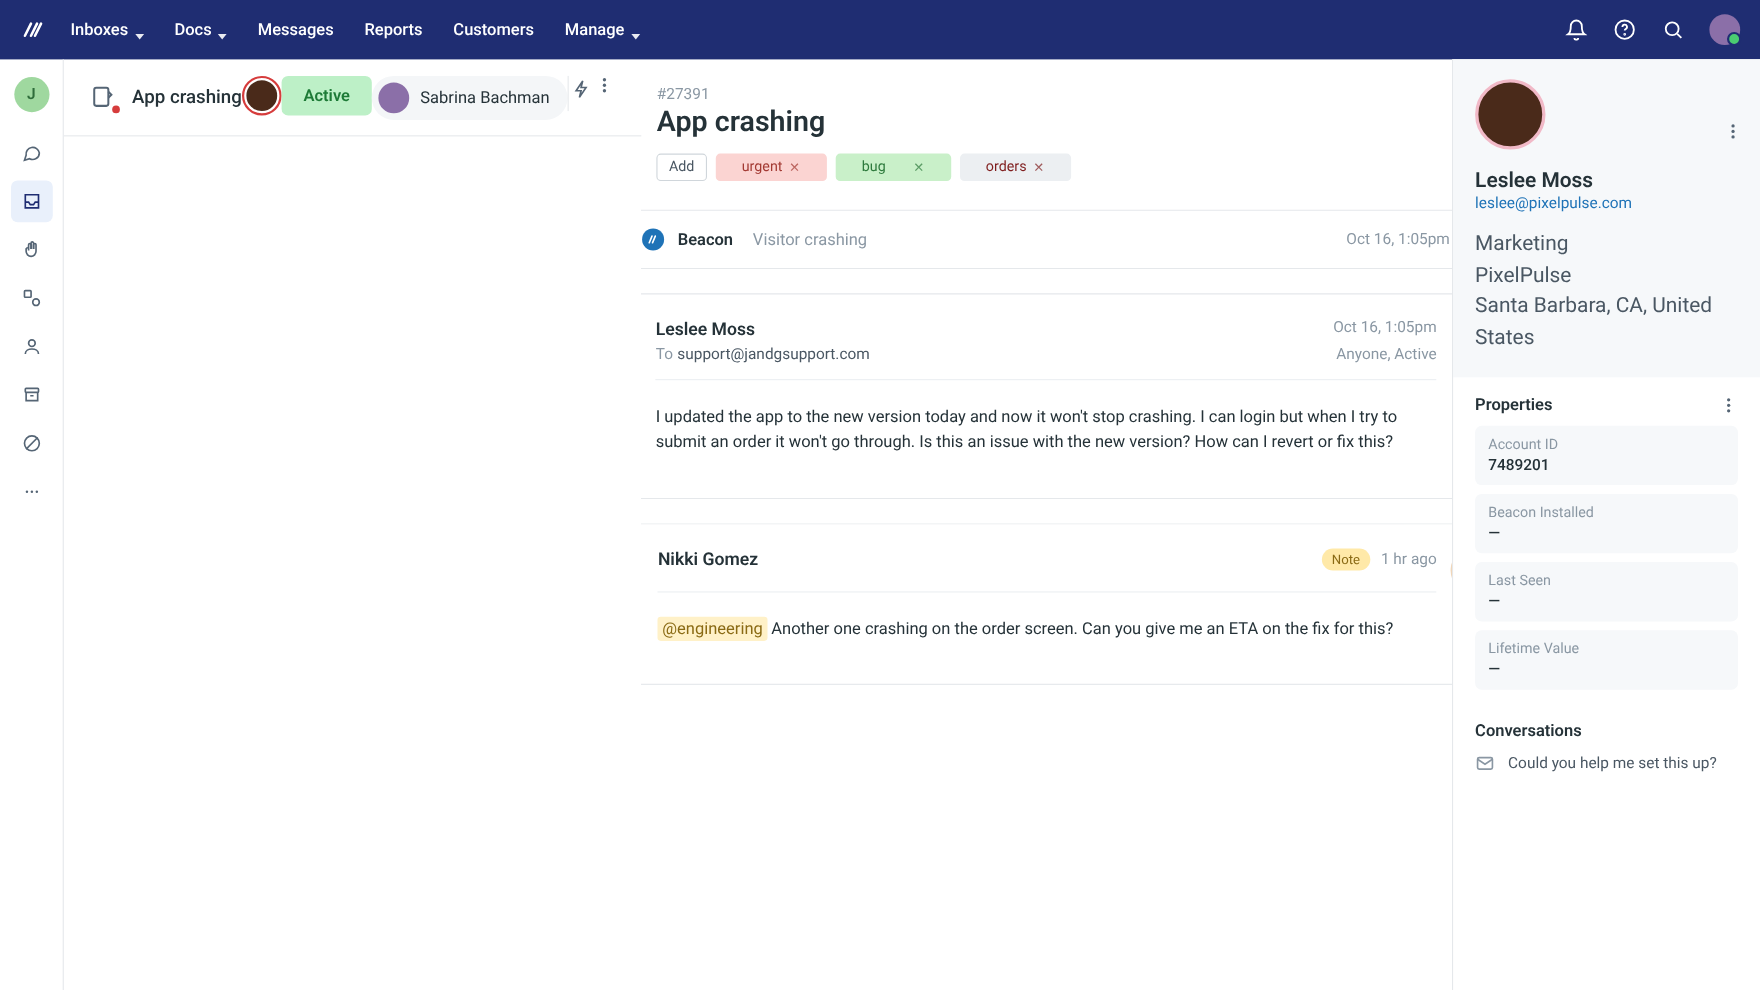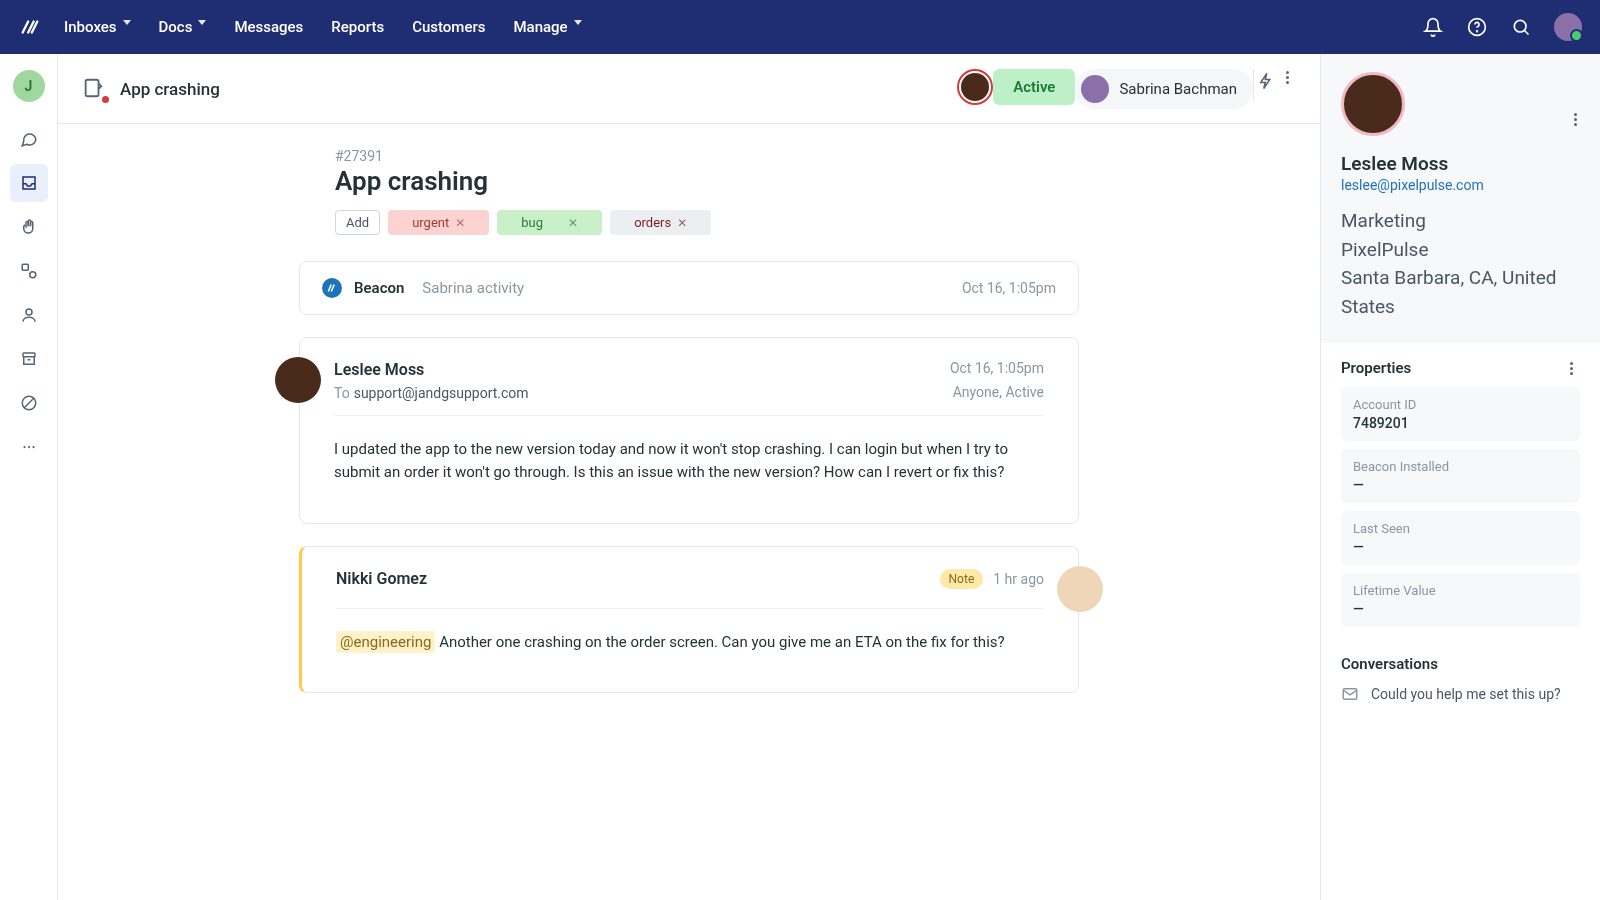--- a/index.html
+++ b/index.html
@@ -1,32 +1,32 @@
 <!DOCTYPE html>
 <html><head>
 <meta charset="utf-8">
 <style>
 * { box-sizing: border-box; margin: 0; padding: 0; font-family: -apple-system, BlinkMacSystemFont, "Segoe UI", Roboto, Helvetica, Arial, sans-serif; }
 body { width: 1600px; height: 900px; overflow: hidden; background: #fff; color: #253238; }
 .topbar { height: 54px; background: #1f2d72; display: flex; align-items: center; padding: 0 18px; color: #fff; justify-content: space-between; }
 .topbar-left { display: flex; align-items: center; gap: 22px; }
 .logo-mark { width: 24px; height: 24px; display: flex; align-items: center; justify-content: center; }
 .nav { display: flex; gap: 28px; }
-.nav-item { display: flex; align-items: flex-start; gap: 6px; font-size: 15px; font-weight: 500; cursor: pointer; }
+.nav-item { display: flex; align-items: flex-end; gap: 6px; font-size: 15px; font-weight: 500; cursor: pointer; }
 .chev { width: 0; height: 0; border-left: 4px solid transparent; border-right: 4px solid transparent; border-top: 5px solid #fff; margin-top: 2px; opacity: 0.9; }
 .topbar-right { display: flex; align-items: center; gap: 22px; }
 .topbar-icon { width: 22px; height: 22px; cursor: pointer; color: #fff; display: flex; align-items: center; justify-content: center; }
 .avatar { width: 28px; height: 28px; border-radius: 50%; background: #8b6fa8; position: relative; }
 .avatar.topbar-avatar::after { content: ""; position: absolute; bottom: -1px; right: -1px; width: 9px; height: 9px; background: #4bcc71; border-radius: 50%; border: 2px solid #1f2d72; }
 .shell { display: flex; height: calc(900px - 54px); }
 .leftrail { width: 58px; border-right: 1px solid #e5e8eb; display: flex; flex-direction: column; align-items: center; padding-top: 16px; gap: 6px; }
 .leftrail .avatar-sm { width: 32px; height: 32px; border-radius: 50%; background: #9fd89f; color: #2e6d3a; display: flex; align-items: center; justify-content: center; font-weight: 600; font-size: 14px; margin-bottom: 12px; }
 .rail-item { width: 38px; height: 38px; border-radius: 6px; display: flex; align-items: center; justify-content: center; color: #556575; cursor: pointer; }
 .rail-item.active { background: #e9f0fb; color: #1f2d72; }
-.main { flex: 1; display: flex; flex-direction: column; min-width: 0; }
+.main { flex: 1; display: flex; flex-direction: row; min-width: 0; }
 .subheader { height: 70px; border-bottom: 1px solid #e5e8eb; display: flex; align-items: center; padding: 0 24px; justify-content: space-between; }
 .sub-left { display: flex; align-items: center; gap: 14px; }
 .sub-left .icon { width: 24px; height: 24px; color: #556575; position: relative; }
 .sub-left .icon::after { content: ""; position: absolute; bottom: -2px; right: -3px; width: 7px; height: 7px; background: #d63c3c; border-radius: 50%; }
 .sub-title { font-size: 17px; font-weight: 500; color: #253238; }
 .sub-right { display: flex; align-items: flex-start; gap: 0; }
 .avatar-ring { width: 36px; height: 36px; border-radius: 50%; border: 2px solid #d63c3c; display: flex; align-items: center; justify-content: center; }
 .avatar-ring .av { width: 28px; height: 28px; border-radius: 50%; background: #4a2a1a; }
 .pill-active { background: #bdf0c7; color: #1d7a36; padding: 9px 20px; border-radius: 6px; font-weight: 600; font-size: 15px; }
 .assignee-chip { display: flex; align-items: center; gap: 10px; background: #f4f6f8; border-radius: 999px; padding: 6px 16px 6px 6px; font-size: 15px; color: #253238; }
@@ -254,21 +254,21 @@
         </div>
 
         <div class="card activity-card">
           <div class="activity-left">
             <div class="beacon-dot">
                 <svg width="12" height="12" viewBox="0 0 24 24" fill="none">
                   <path d="M5 18 L10 6 M11 18 L16 6" stroke="#fff" stroke-width="3" stroke-linecap="round"></path>
                 </svg>
               </div>
             <span class="actor">Beacon</span>
-            <span class="sub-actor">Sabrina activity</span>
+            <span class="sub-actor">Visitor crashing</span>
           </div>
           <span class="ts">Oct 16, 1:05pm</span>
         </div>
 
         <div class="msg-wrap">
           <div class="msg-avatar"></div>
           <div class="msg-card">
             <div class="msg-head">
               <div>
                 <div class="sender">Leslee Moss</div>

